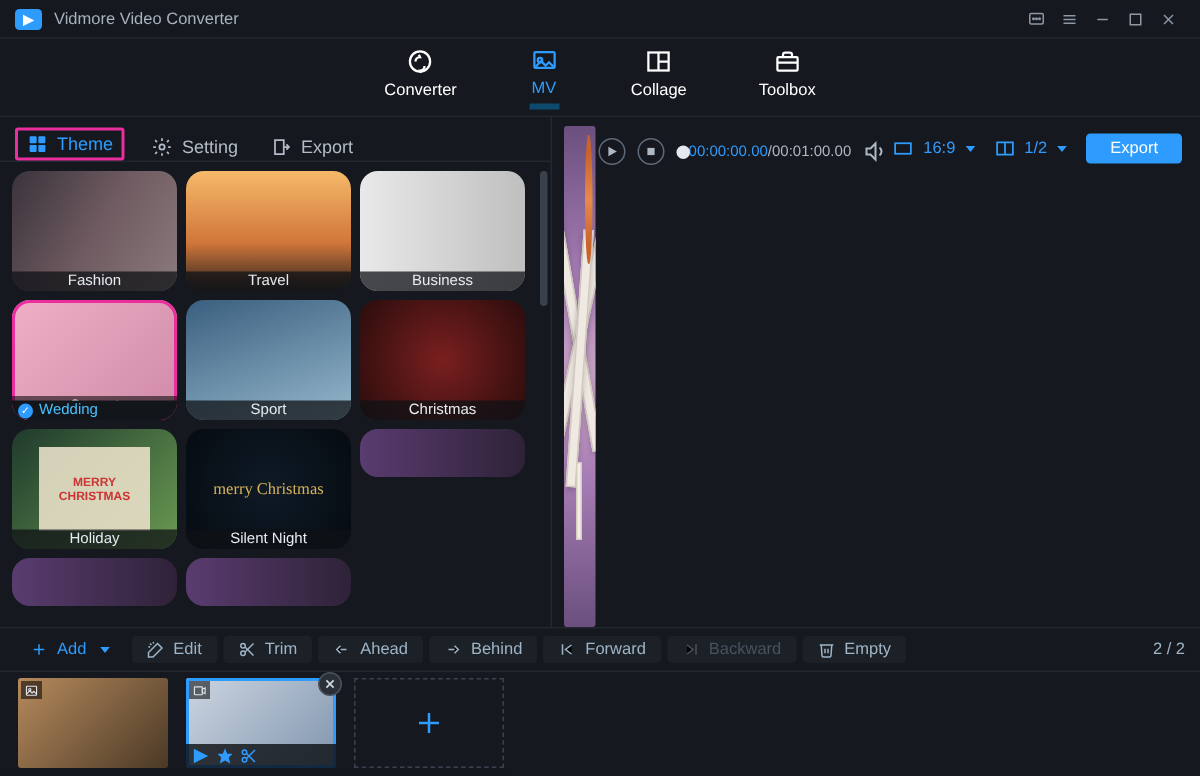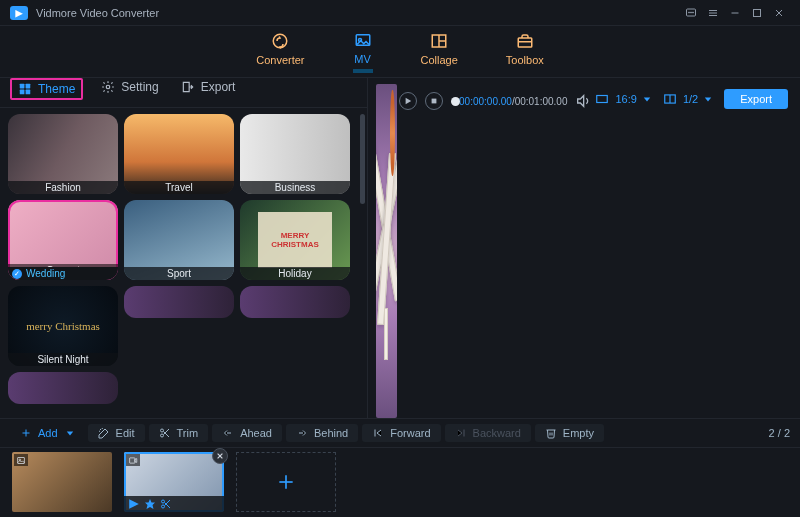--- a/index.html
+++ b/index.html
@@ -8,31 +8,31 @@
   
   .titlebar { height: 26px; background: #15181e; display: flex; align-items: center; padding: 0 10px; border-bottom: 1px solid #22262e; }
   .titlebar .logo { width: 18px; height: 14px; background: #2e9cff; border-radius: 3px; margin-right: 8px; position: relative; display:flex;align-items:center;justify-content:center;color:#fff;font-size:9px;font-weight:bold;}
   .titlebar .title { font-size: 11px; color: #a8b2bf; text-align: center; }
   .titlebar .spacer { flex: 1; }
   .titlebar .winbtn { width: 22px; height: 20px; display: flex; align-items: center; justify-content: center; color: #8d97a5; cursor: pointer; }
   .titlebar .winbtn svg { width: 12px; height: 12px; }
   
   
   .maintabs { height: 52px; display: flex; justify-content: center; align-items: center; gap: 48px; border-bottom: 1px solid #22262e; }
-  .maintab { display: flex; flex-direction: column; align-items: center; gap: 4px; color: #fdba74; cursor: pointer; padding-bottom: 4px; border-bottom: 2px solid transparent; }
+  .maintab { display: flex; flex-direction: column; align-items: center; gap: 4px; color: #ffffff; cursor: pointer; padding-bottom: 4px; border-bottom: 2px solid transparent; }
   .maintab.active { color: #2e9cff; border-bottom: 4px solid #0c4a6e; }
   .maintab .micon { width: 20px; height: 18px; }
   .maintab .mlabel { font-size: 11px; }
   
   
   .workarea { display: flex; height: 340px; }
   
   
   .leftpanel { width: 368px; border-right: 1px solid #22262e; display: flex; flex-direction: column; }
-  .subtabs { height: 30px; display: flex; align-items: flex-start; gap: 14px; padding: 0 10px; border-bottom: 1px solid #22262e;}
+  .subtabs { height: 30px; display: flex; align-items: flex-end; gap: 14px; padding: 0 10px; border-bottom: 1px solid #22262e;}
   .subtab { display: flex; align-items: center; gap: 6px; font-size: 12px; color: #b2bbc7; cursor: pointer; padding: 2px 4px;}
   .subtab.highlight { color: #2e9cff; border: 2px solid #ea2ea0; border-radius: 2px; padding: 2px 6px; }
   .subtab .sticon { width: 14px; height: 14px; }
   
   .themegrid { flex: 1; overflow: hidden; padding: 6px 4px 0 8px; display: grid; grid-template-columns: repeat(3, 110px); grid-auto-rows: 80px; gap: 6px 6px; position: relative; }
   .themecell { position: relative; background: #2a2f37; border-radius: 12px; overflow: hidden; cursor: pointer; display:flex; flex-direction:column;}
   .themecell .thumb { flex:1; }
   .themecell .cap { position:absolute; bottom:0; left:0; right:0; text-align: center; font-size: 10px; color: #e5eaf0; background: rgba(15,18,22,.75); padding: 1px 0; }
   .themecell.selected { outline: 2px solid #ea2ea0; outline-offset: -2px; }
   .themecell .caption2 { position:absolute; bottom:0; left:0; right:0; font-size:10px; color:#48c0ff; background:#121519; padding:1px 4px; display:flex; align-items:center; gap:4px;}
@@ -230,20 +230,24 @@
           <span class="chk">✓</span>
           <span>Wedding</span>
         </div>
       </div>
       <div class="themecell">
           <div class="thumb th-sport"></div>
           <div class="cap">Sport</div>
         </div>
 
       <div class="themecell">
+          <div class="thumb th-christmas"></div>
+          <div class="cap">Christmas</div>
+        </div>
+      <div class="themecell">
           <div class="thumb th-holiday">
             <div class="holiday-text">MERRY CHRISTMAS</div>
           </div>
           <div class="cap">Holiday</div>
         </div>
       <div class="themecell">
           <div class="thumb th-silent">
             <div class="silent-text">merry Christmas</div>
           </div>
           <div class="cap">Silent Night</div>

